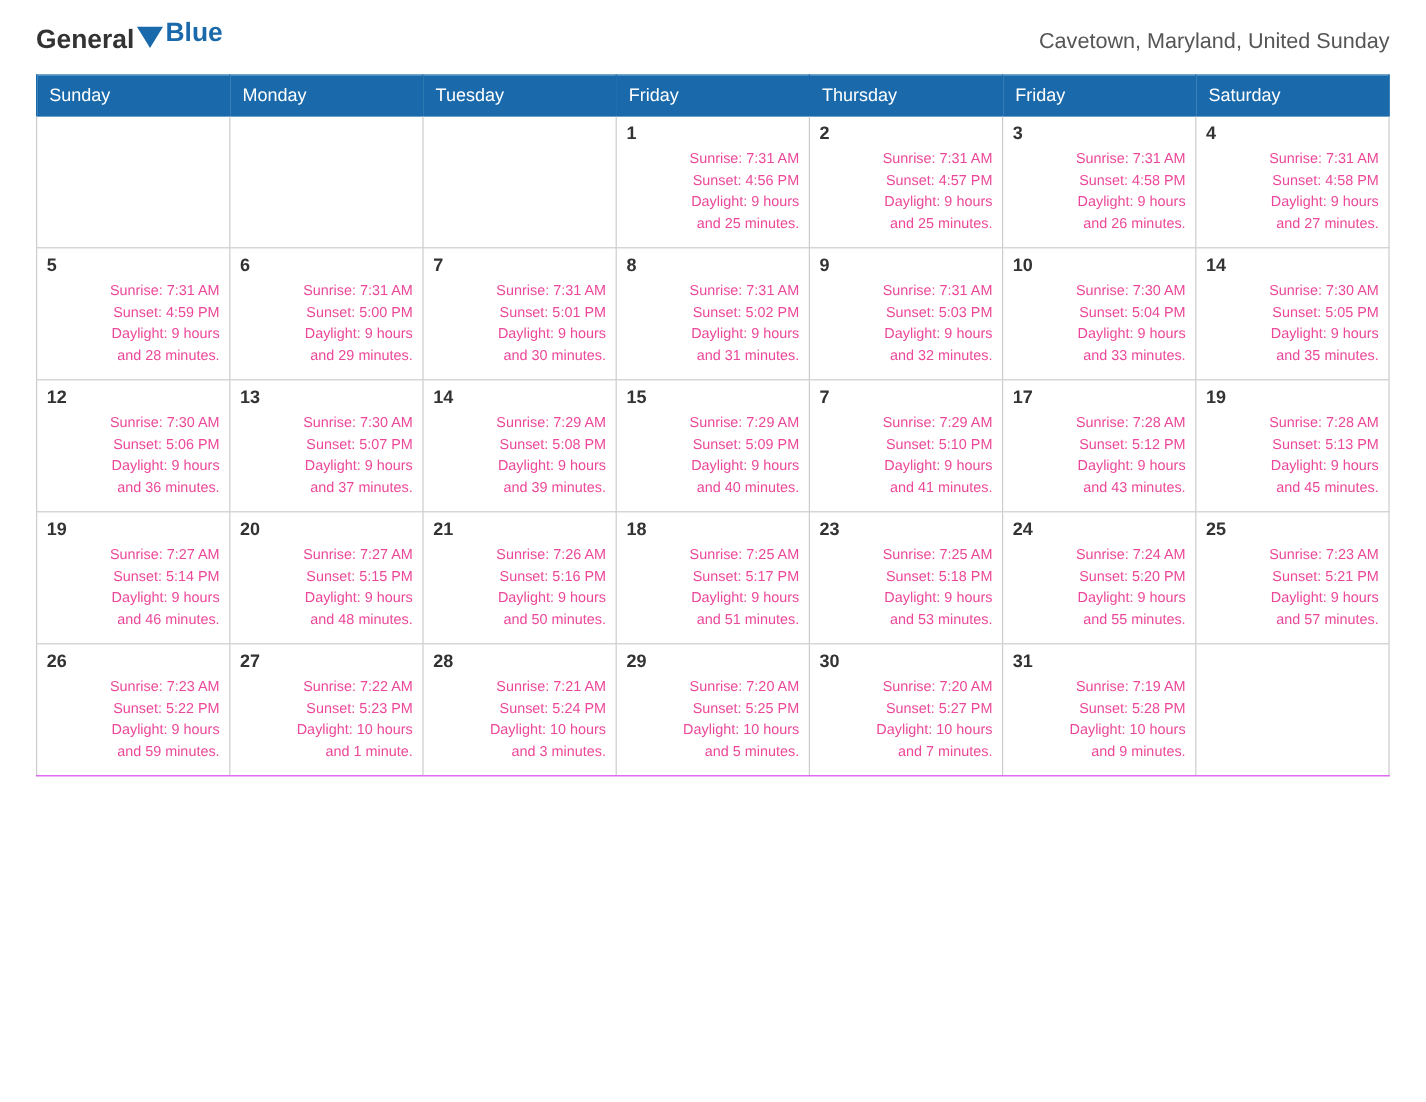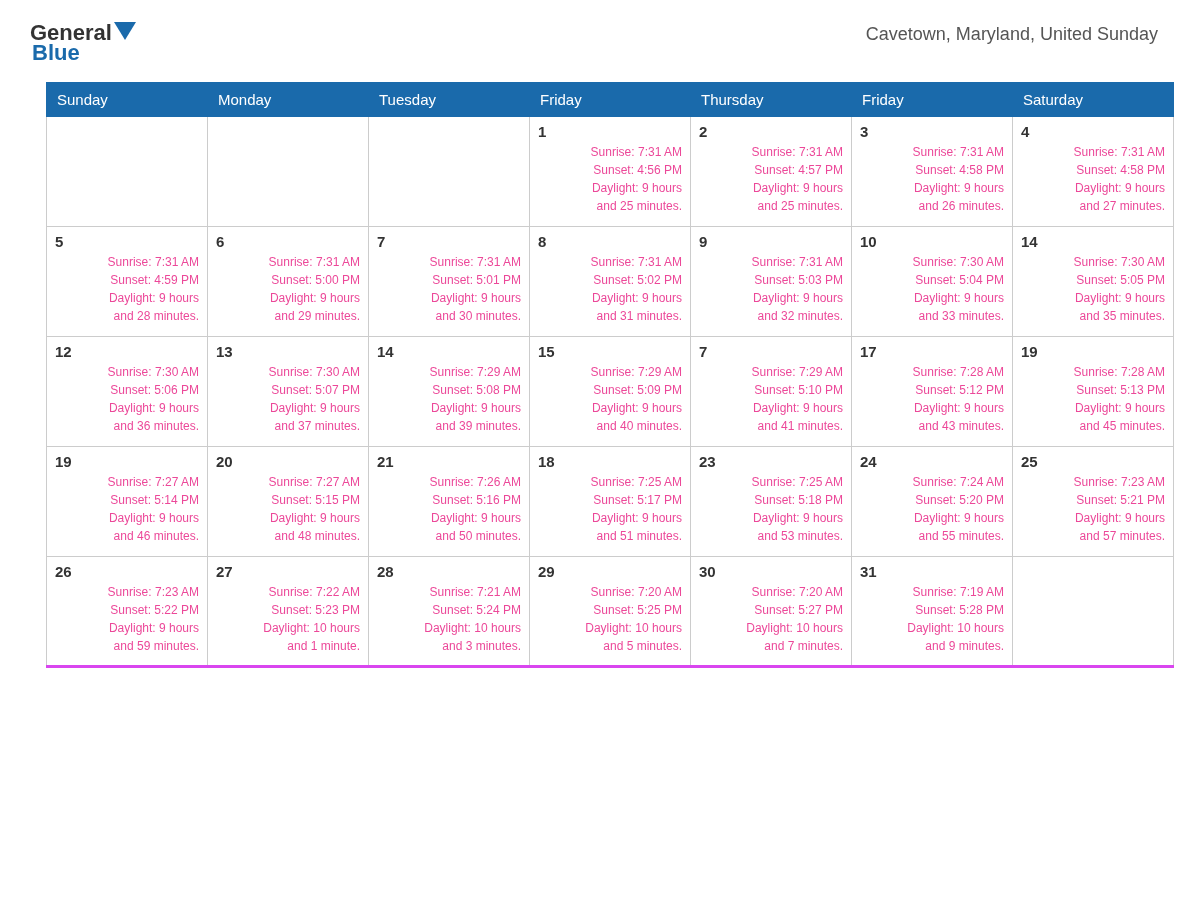--- a/index.html
+++ b/index.html
@@ -43,21 +43,20 @@
     }
     .subtitle {
       font-size: 18px;
       color: #555;
       margin-top: 4px;
     }
     .calendar {
       width: 100%;
       border-collapse: collapse;
       border: 1px solid #999;
-      margin-left: 16px;
     }
     .calendar th {
       background-color: #1a6aab;
       color: #fff;
       font-size: 15px;
       font-weight: normal;
       padding: 8px 10px;
       text-align: left;
       border: 1px solid #1a6aab;
     }
@@ -79,29 +78,29 @@
     .calendar td .day-info {
       font-size: 12px;
       line-height: 1.5;
       color: #ec4899;
       text-align: right;
     }
     .calendar tr td {
       height: 110px;
     }
     .calendar tbody tr:last-child td {
-      border-bottom: 3px solid #d946ef;
+      border-bottom: 1px solid #d946ef;
     }
   </style>
 </head>
 <body>
 
 <div class="header">
   <div class="logo">
-    <div style="display:flex; flex-direction:column; align-items:flex-start;">
+    <div style="display:flex; flex-direction:row; align-items:flex-start;">
       <div style="display:flex; align-items:center;">
         <span class="logo-text-general">General</span>
         <svg width="22" height="22" viewBox="0 0 22 22" style="margin-left:2px; margin-top:0px;">
           <polygon points="0,0 22,0 11,18" fill="#1a6aab"></polygon>
         </svg>
       </div>
       <span class="logo-text-blue" style="margin-top:-6px; margin-left:2px;">Blue</span>
     </div>
   </div>
   <div class="title-block">

